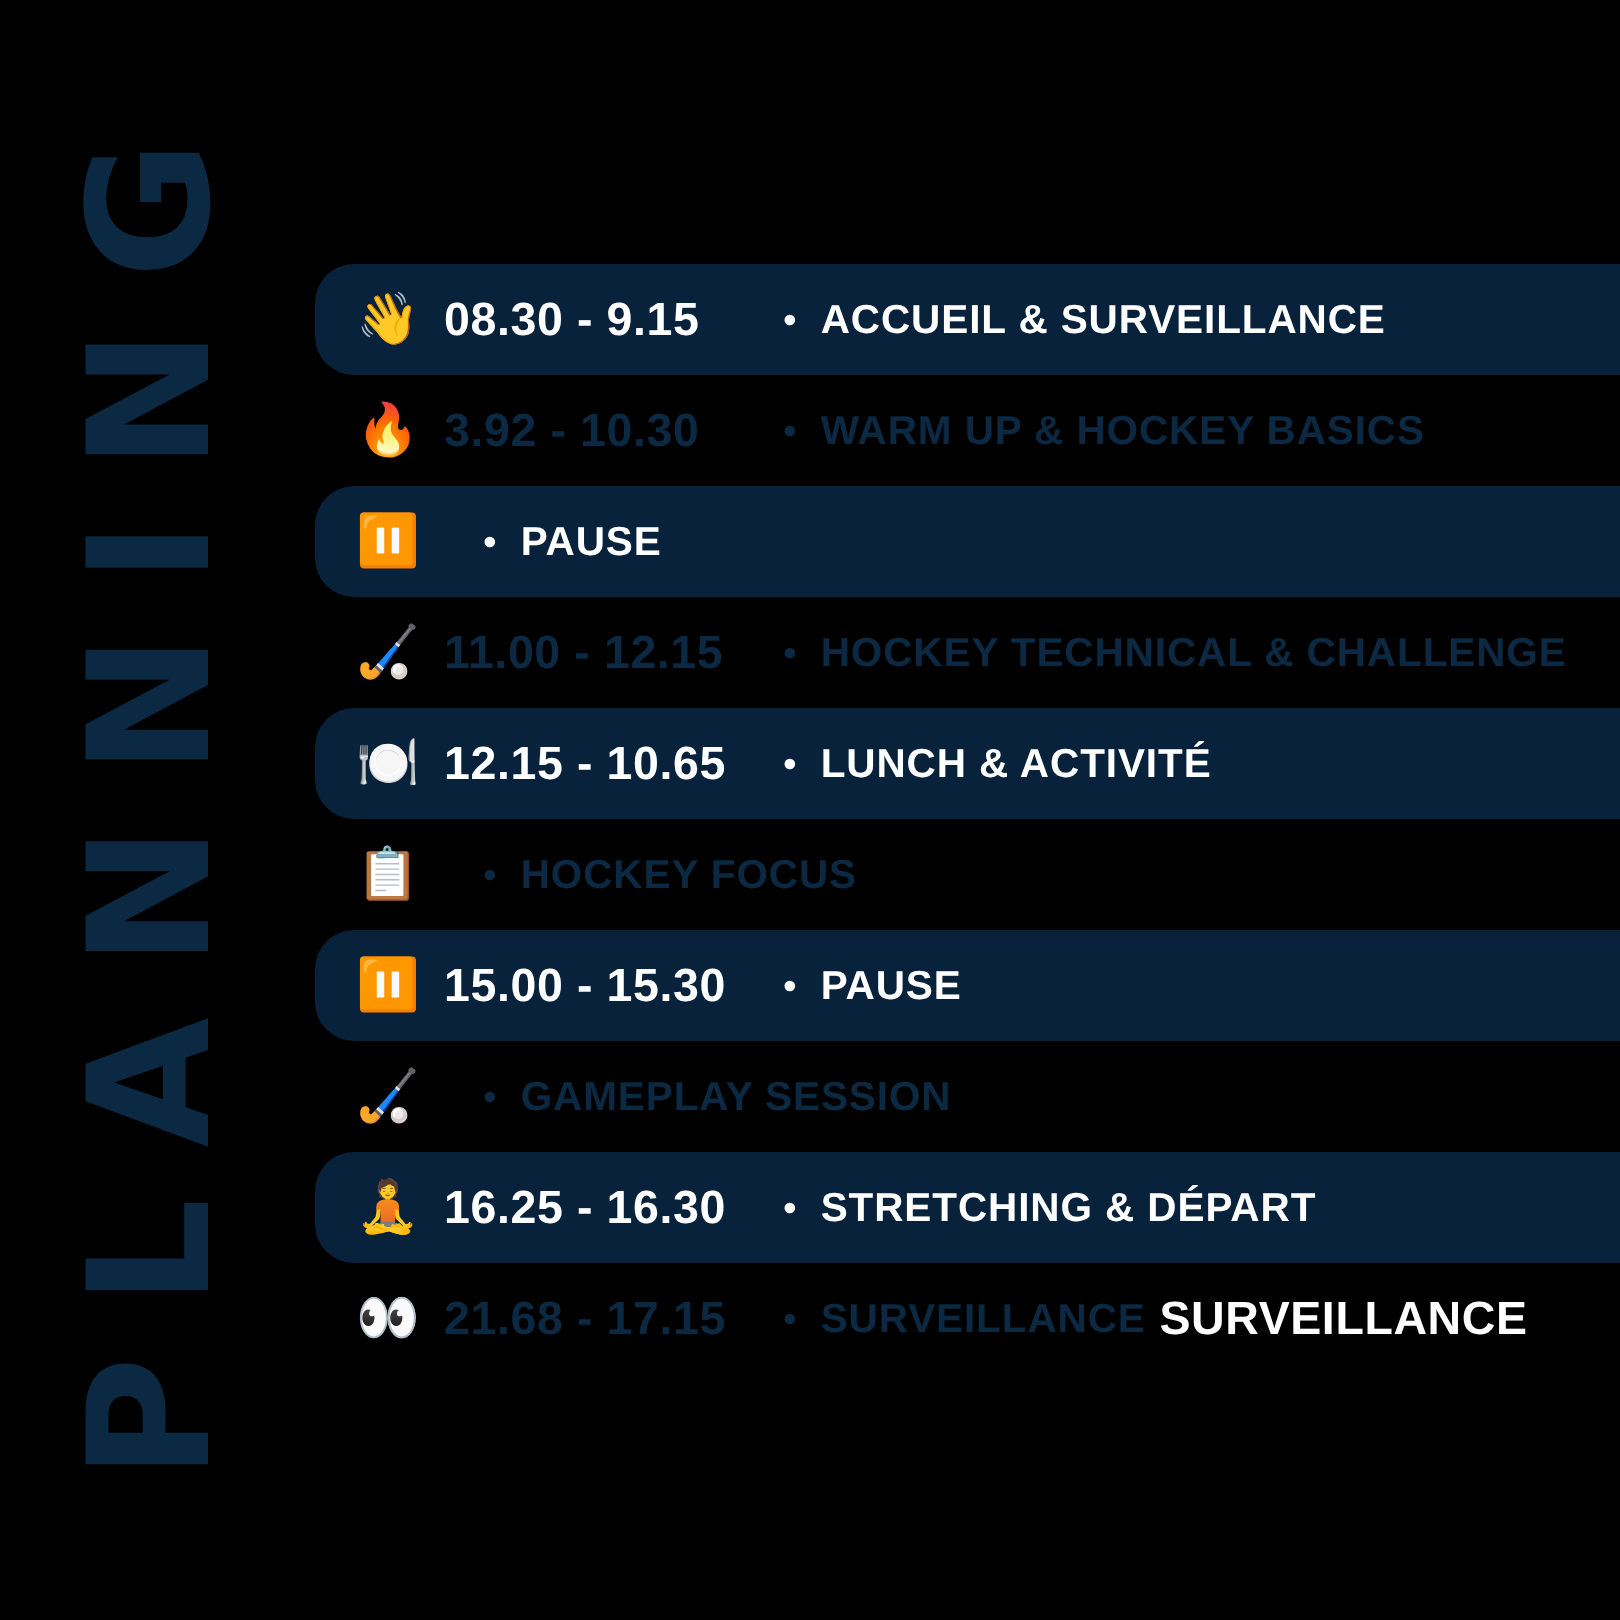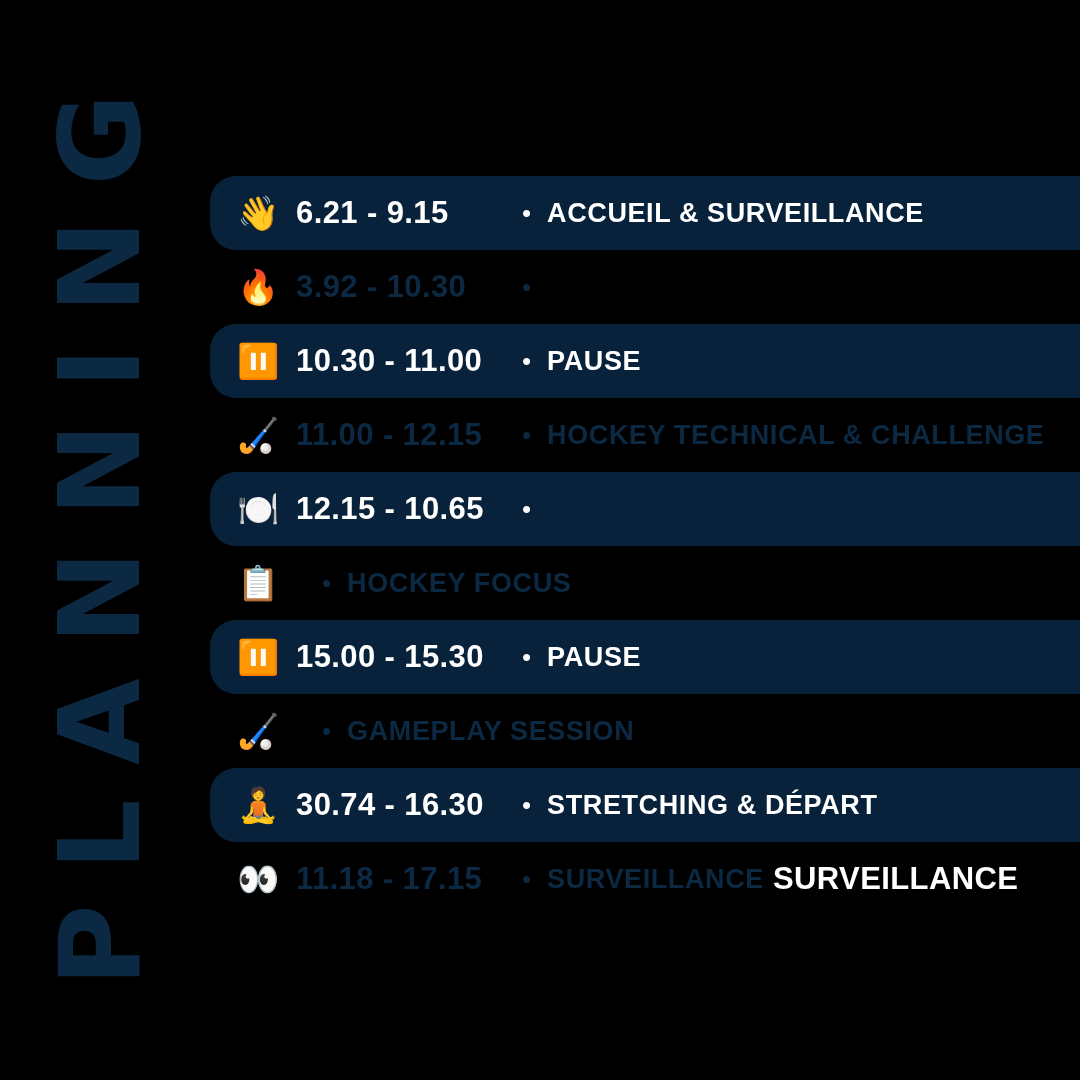--- a/index.html
+++ b/index.html
@@ -106,68 +106,69 @@
 </head>
 <body>
 
 <div id="vertical-title">
   <div class="word">PLANNING</div>
 </div>
 
 <div id="schedule">
     <div class="row hl">
       <div class="emoji">👋</div>
-      <div class="time">6.21 - 9.15</div>
+      <div class="time">08.30 - 9.15</div>
       <div class="dot">•</div>
       <div class="label">ACCUEIL &amp; SURVEILLANCE</div>
     </div>
     <div class="row dim">
       <div class="emoji">🔥</div>
       <div class="time">3.92 - 10.30</div>
       <div class="dot">•</div>
+      <div class="label">WARM UP &amp; HOCKEY BASICS</div>
     </div>
     <div class="row hl">
       <div class="emoji">⏸️</div>
-      <div class="time">10.30 - 11.00</div>
       <div class="dot">•</div>
       <div class="label">PAUSE</div>
     </div>
     <div class="row dim">
       <div class="emoji">🏑</div>
       <div class="time">11.00 - 12.15</div>
       <div class="dot">•</div>
       <div class="label">HOCKEY TECHNICAL &amp;  CHALLENGE</div>
     </div>
     <div class="row hl">
       <div class="emoji">🍽️</div>
       <div class="time">12.15 - 10.65</div>
       <div class="dot">•</div>
+      <div class="label">LUNCH &amp; ACTIVITÉ</div>
     </div>
     <div class="row dim">
       <div class="emoji">📋</div>
       <div class="dot">•</div>
       <div class="label"> HOCKEY FOCUS</div>
     </div>
     <div class="row hl">
       <div class="emoji">⏸️</div>
       <div class="time">15.00 - 15.30</div>
       <div class="dot">•</div>
       <div class="label">PAUSE</div>
     </div>
     <div class="row dim">
       <div class="emoji">🏑</div>
       <div class="dot">•</div>
       <div class="label">GAMEPLAY SESSION</div>
     </div>
     <div class="row hl">
       <div class="emoji">🧘</div>
-      <div class="time">30.74 - 16.30</div>
+      <div class="time">16.25 - 16.30</div>
       <div class="dot">•</div>
       <div class="label">STRETCHING  &amp; DÉPART</div>
     </div>
     <div class="row dim">
       <div class="emoji">👀</div>
-      <div class="time">11.18 - 17.15</div>
+      <div class="time">21.68 - 17.15</div>
       <div class="dot">•</div>
       <div class="label">SURVEILLANCE</div>
       <div class="overlay-label">SURVEILLANCE</div>
     </div>
   </div>
 
 </body></html>

